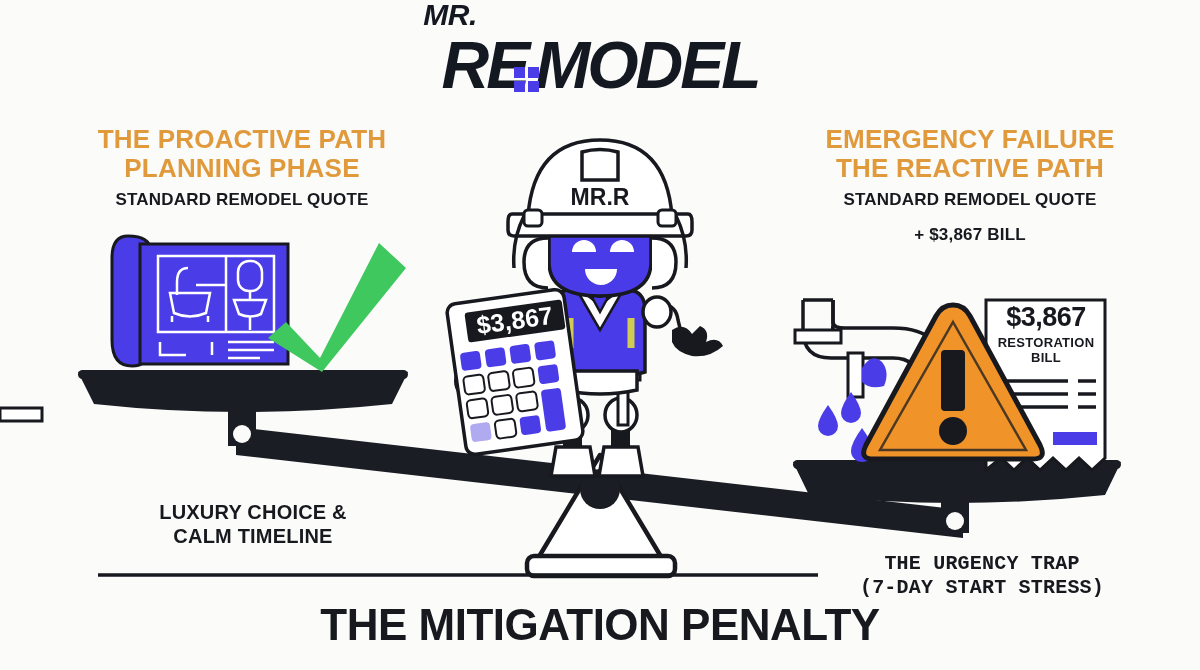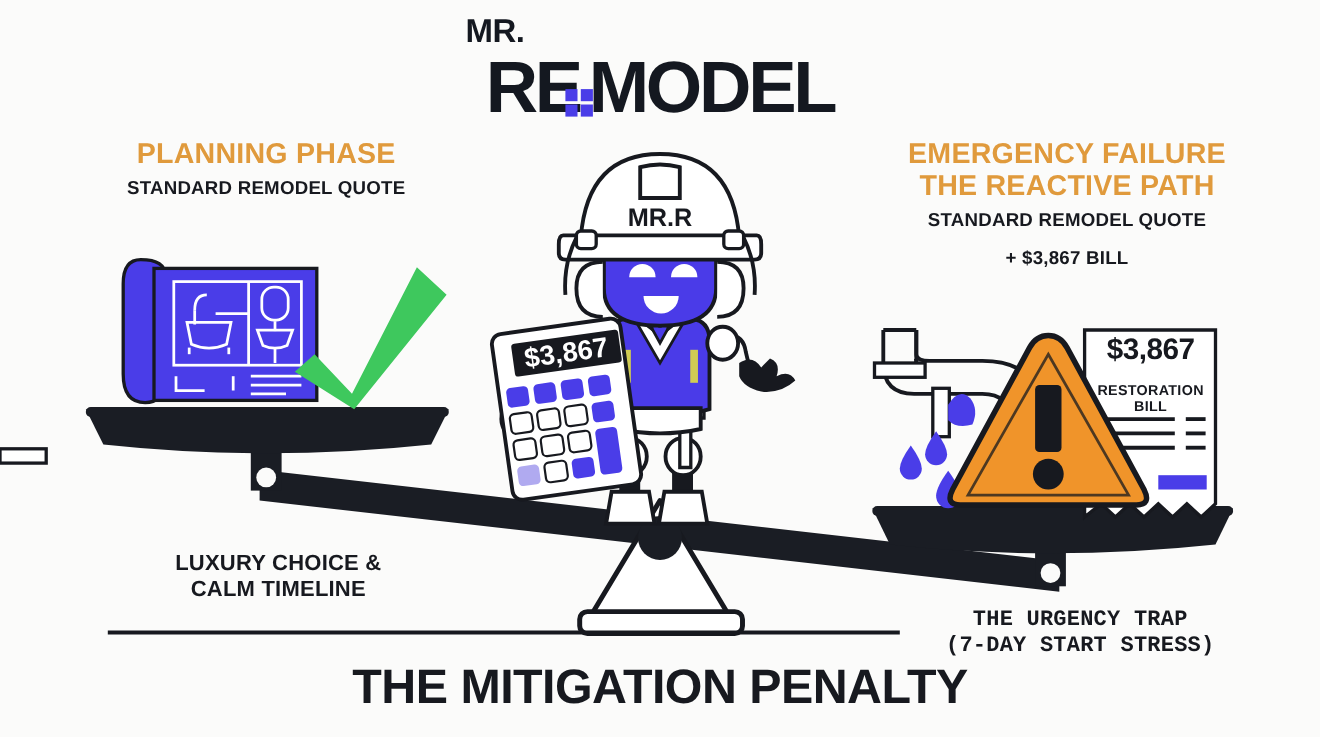--- a/index.html
+++ b/index.html
@@ -15,23 +15,24 @@
     width: 1200px;
     height: 670px;
     background: #fbfbfa;
     overflow: hidden;
   }
 
   
   .logo-wrap {
     position: absolute;
     left: 0; right: 0;
-    top: 14px;
+    top: 0;
     text-align: center;
     line-height: 1;
+    font-style: italic;
   }
   .logo-mr {
     font-size: 30px;
     font-weight: 900;
     letter-spacing: -0.5px;
     color: #141820;
     display: block;
     margin-left: -300px;
     margin-bottom: 2px;
   }
@@ -132,20 +133,21 @@
         <i></i>
           <i></i>
           <i></i>
           <i></i>
       </span>
       <span class="logo-model">MODEL</span>
     </span>
   </div>
 
   <div class="head-block head-left">
+    <div class="head-orange">THE PROACTIVE PATH</div>
     <div class="head-orange">PLANNING PHASE</div>
     <div class="head-sub">STANDARD REMODEL QUOTE</div>
   </div>
 
   <div class="head-block head-right">
     <div class="head-orange">EMERGENCY FAILURE</div>
     <div class="head-orange">THE REACTIVE PATH</div>
     <div class="head-sub">STANDARD REMODEL QUOTE</div>
     <div class="head-sub2">+ $3,867 BILL</div>
   </div>
@@ -307,21 +309,21 @@
 
         <rect x="466" y="418" width="20" height="18" rx="4" fill="#b0aaf0"></rect>
         <rect x="491" y="418" width="20" height="18" rx="4" fill="#ffffff" stroke="#17191f" stroke-width="2"></rect>
         <rect x="516" y="418" width="20" height="18" rx="4" fill="#4a3de8"></rect>
       </g>
     </g>
   </svg>
 
   <div style="position:absolute; left:988px; top:302px; width:116px; text-align:center; z-index:3;">
     <div style="font-size:27px; font-weight:900; color:#17191f; letter-spacing:-0.5px;">$3,867</div>
-    <div style="font-size:13px; font-weight:800; color:#17191f; letter-spacing:0.3px; margin-top:14px;">RESTORATION</div>
+    <div style="font-size:13px; font-weight:800; color:#17191f; letter-spacing:0.3px; margin-top:2px;">RESTORATION</div>
     <div style="font-size:13px; font-weight:800; color:#17191f; letter-spacing:0.3px;">BILL</div>
   </div>
 
   <div class="caption caption-left">LUXURY CHOICE &amp;
 CALM TIMELINE</div>
   <div class="caption caption-right">THE URGENCY TRAP
 (7-DAY START STRESS)</div>
   <div class="main-title">THE MITIGATION PENALTY</div>
 
 </div>

